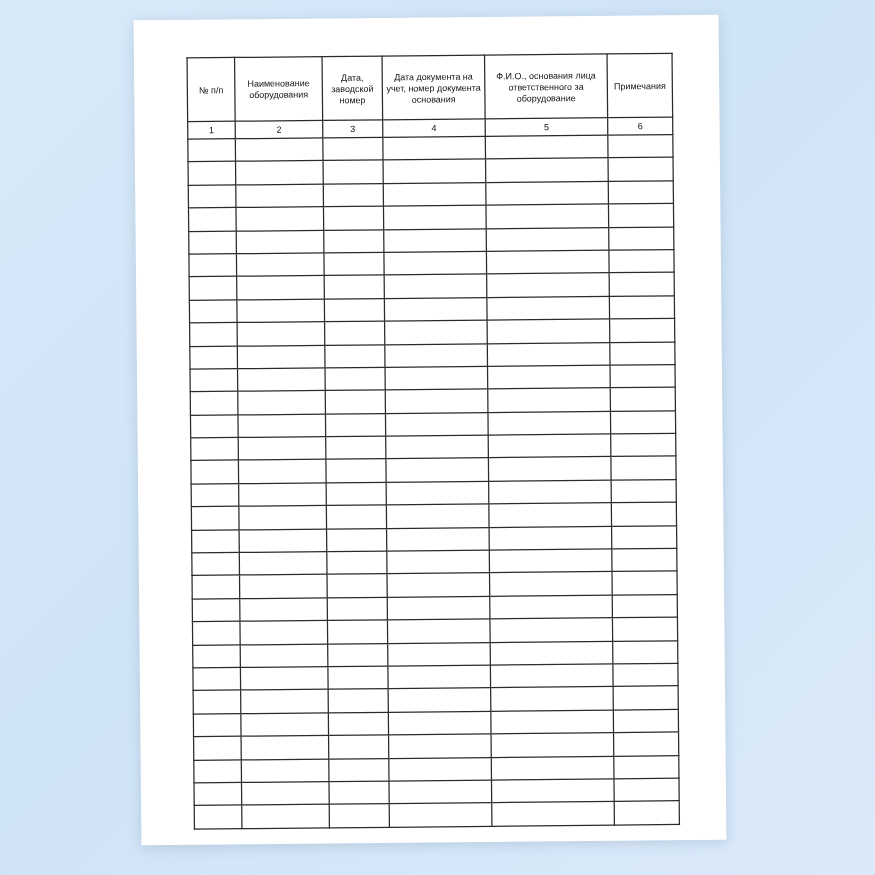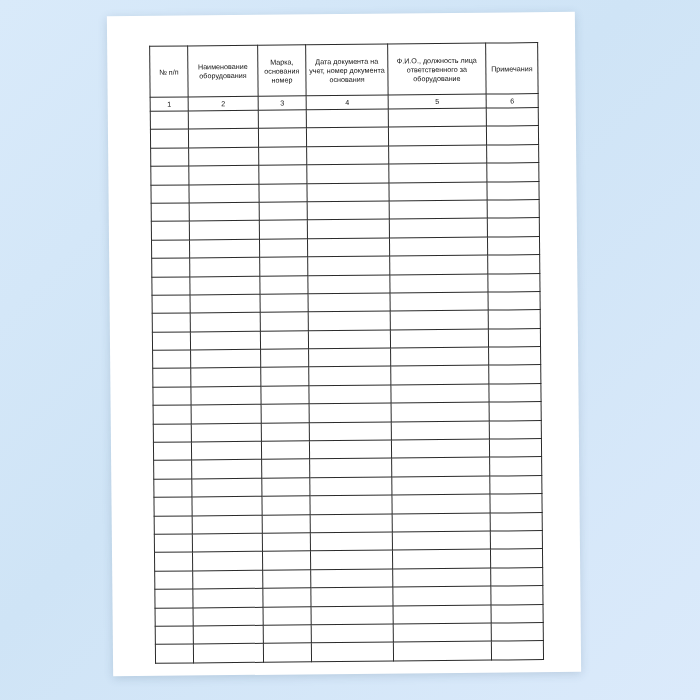--- a/index.html
+++ b/index.html
@@ -85,23 +85,23 @@
             <col class="c2">
             <col class="c3">
             <col class="c4">
             <col class="c5">
             <col class="c6">
         </colgroup>
         <thead>
           <tr>
             <th class="hdr">№ п/п</th>
             <th class="hdr">Наименование оборудования</th>
-            <th class="hdr">Марка, основания номер</th>
+            <th class="hdr">Дата, заводской номер</th>
             <th class="hdr">Дата документа на учет, номер документа основания</th>
-            <th class="hdr">Ф.И.О., должность лица ответственного за оборудование</th>
+            <th class="hdr">Ф.И.О., основания лица ответственного за оборудование</th>
             <th class="hdr">Примечания</th>
           </tr>
           <tr class="numrow">
             <td>1</td>
             <td>2</td>
             <td>3</td>
             <td>4</td>
             <td>5</td>
             <td>6</td>
           </tr>

